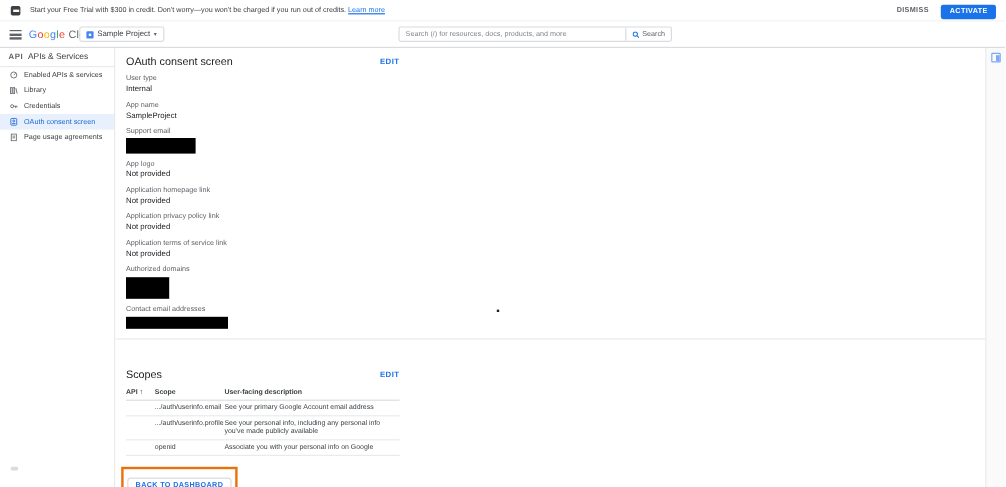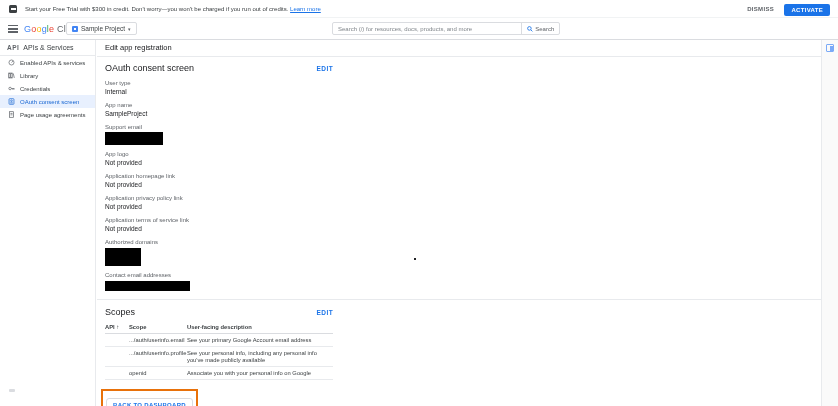--- a/index.html
+++ b/index.html
@@ -59,21 +59,21 @@
   .sec-title { font-size:9px; color:#202124; line-height:11px; }
   .edit-link { font-size:6.5px; font-weight:bold; color:#1a73e8; letter-spacing:.4px; cursor:pointer; }
   .field { margin-top:5px; }
   .field .flabel { display:block; font-size:6px; color:#5f6368; line-height:8px; }
   .field .fvalue { display:block; font-size:6.5px; color:#202124; line-height:9px; }
   .redact { background:#000; }
   .r-support { width:58px; height:13px; margin-top:1px; }
   .r-domains { width:36px; height:18px; margin-top:2px; }
   .r-contact { width:85px; height:10px; margin-top:2px; }
   .sec-divider { width:724px; margin-left:-8px; border-top:1px solid #e8eaed; margin-top:8px; }
-  .scopes-head { margin-top:7px; }
+  .scopes-head { margin-top:24px; }
 
   table.scopes { width:228px; margin-top:4px; border-collapse:collapse; table-layout:fixed; }
   table.scopes th { font-size:5.8px; color:#3c4043; font-weight:bold; text-align:left; padding:2px 3px 3px 0; border-bottom:1px solid #dadce0; }
   table.scopes td { font-size:5.8px; color:#3c4043; vertical-align:top; padding:2.5px 3px 2.5px 0; border-bottom:1px solid #e8eaed; line-height:7px; }
   .col-api { width:24px; } .col-scope { width:58px; }
   .sort-arrow { font-size:6px; color:#3c4043; }
 
   .back-wrap { display:inline-block; border:2.5px solid #e8710a; padding:2px 3px; margin:9px 0 0 -4px; }
   .back-btn { display:inline-block; font-size:6px; font-weight:bold; color:#1a73e8; letter-spacing:.3px; background:#fff; border:1px solid #dadce0; border-radius:3px; padding:3px 6px; cursor:pointer; white-space:nowrap; }
 
@@ -173,21 +173,20 @@
       <svg width="7" height="7" viewBox="0 0 10 10" fill="none" stroke-width="1">
           <rect x="2" y="1" width="6" height="8"></rect>
           <line x1="3.5" y1="3.5" x2="6.5" y2="3.5"></line>
           <line x1="3.5" y1="5.5" x2="6.5" y2="5.5"></line>
         </svg>
       <span>Page usage agreements</span>
     </div>
   </div>
 
   <div id="main">
-    <div class="page-title">Edit app registration</div>
     <div class="content">
 
       <div class="sec-head">
         <span class="sec-title">OAuth consent screen</span>
         <span class="edit-link">EDIT</span>
       </div>
 
       <div class="field">
         <span class="flabel">User type</span>
         <span class="fvalue">Internal</span>

